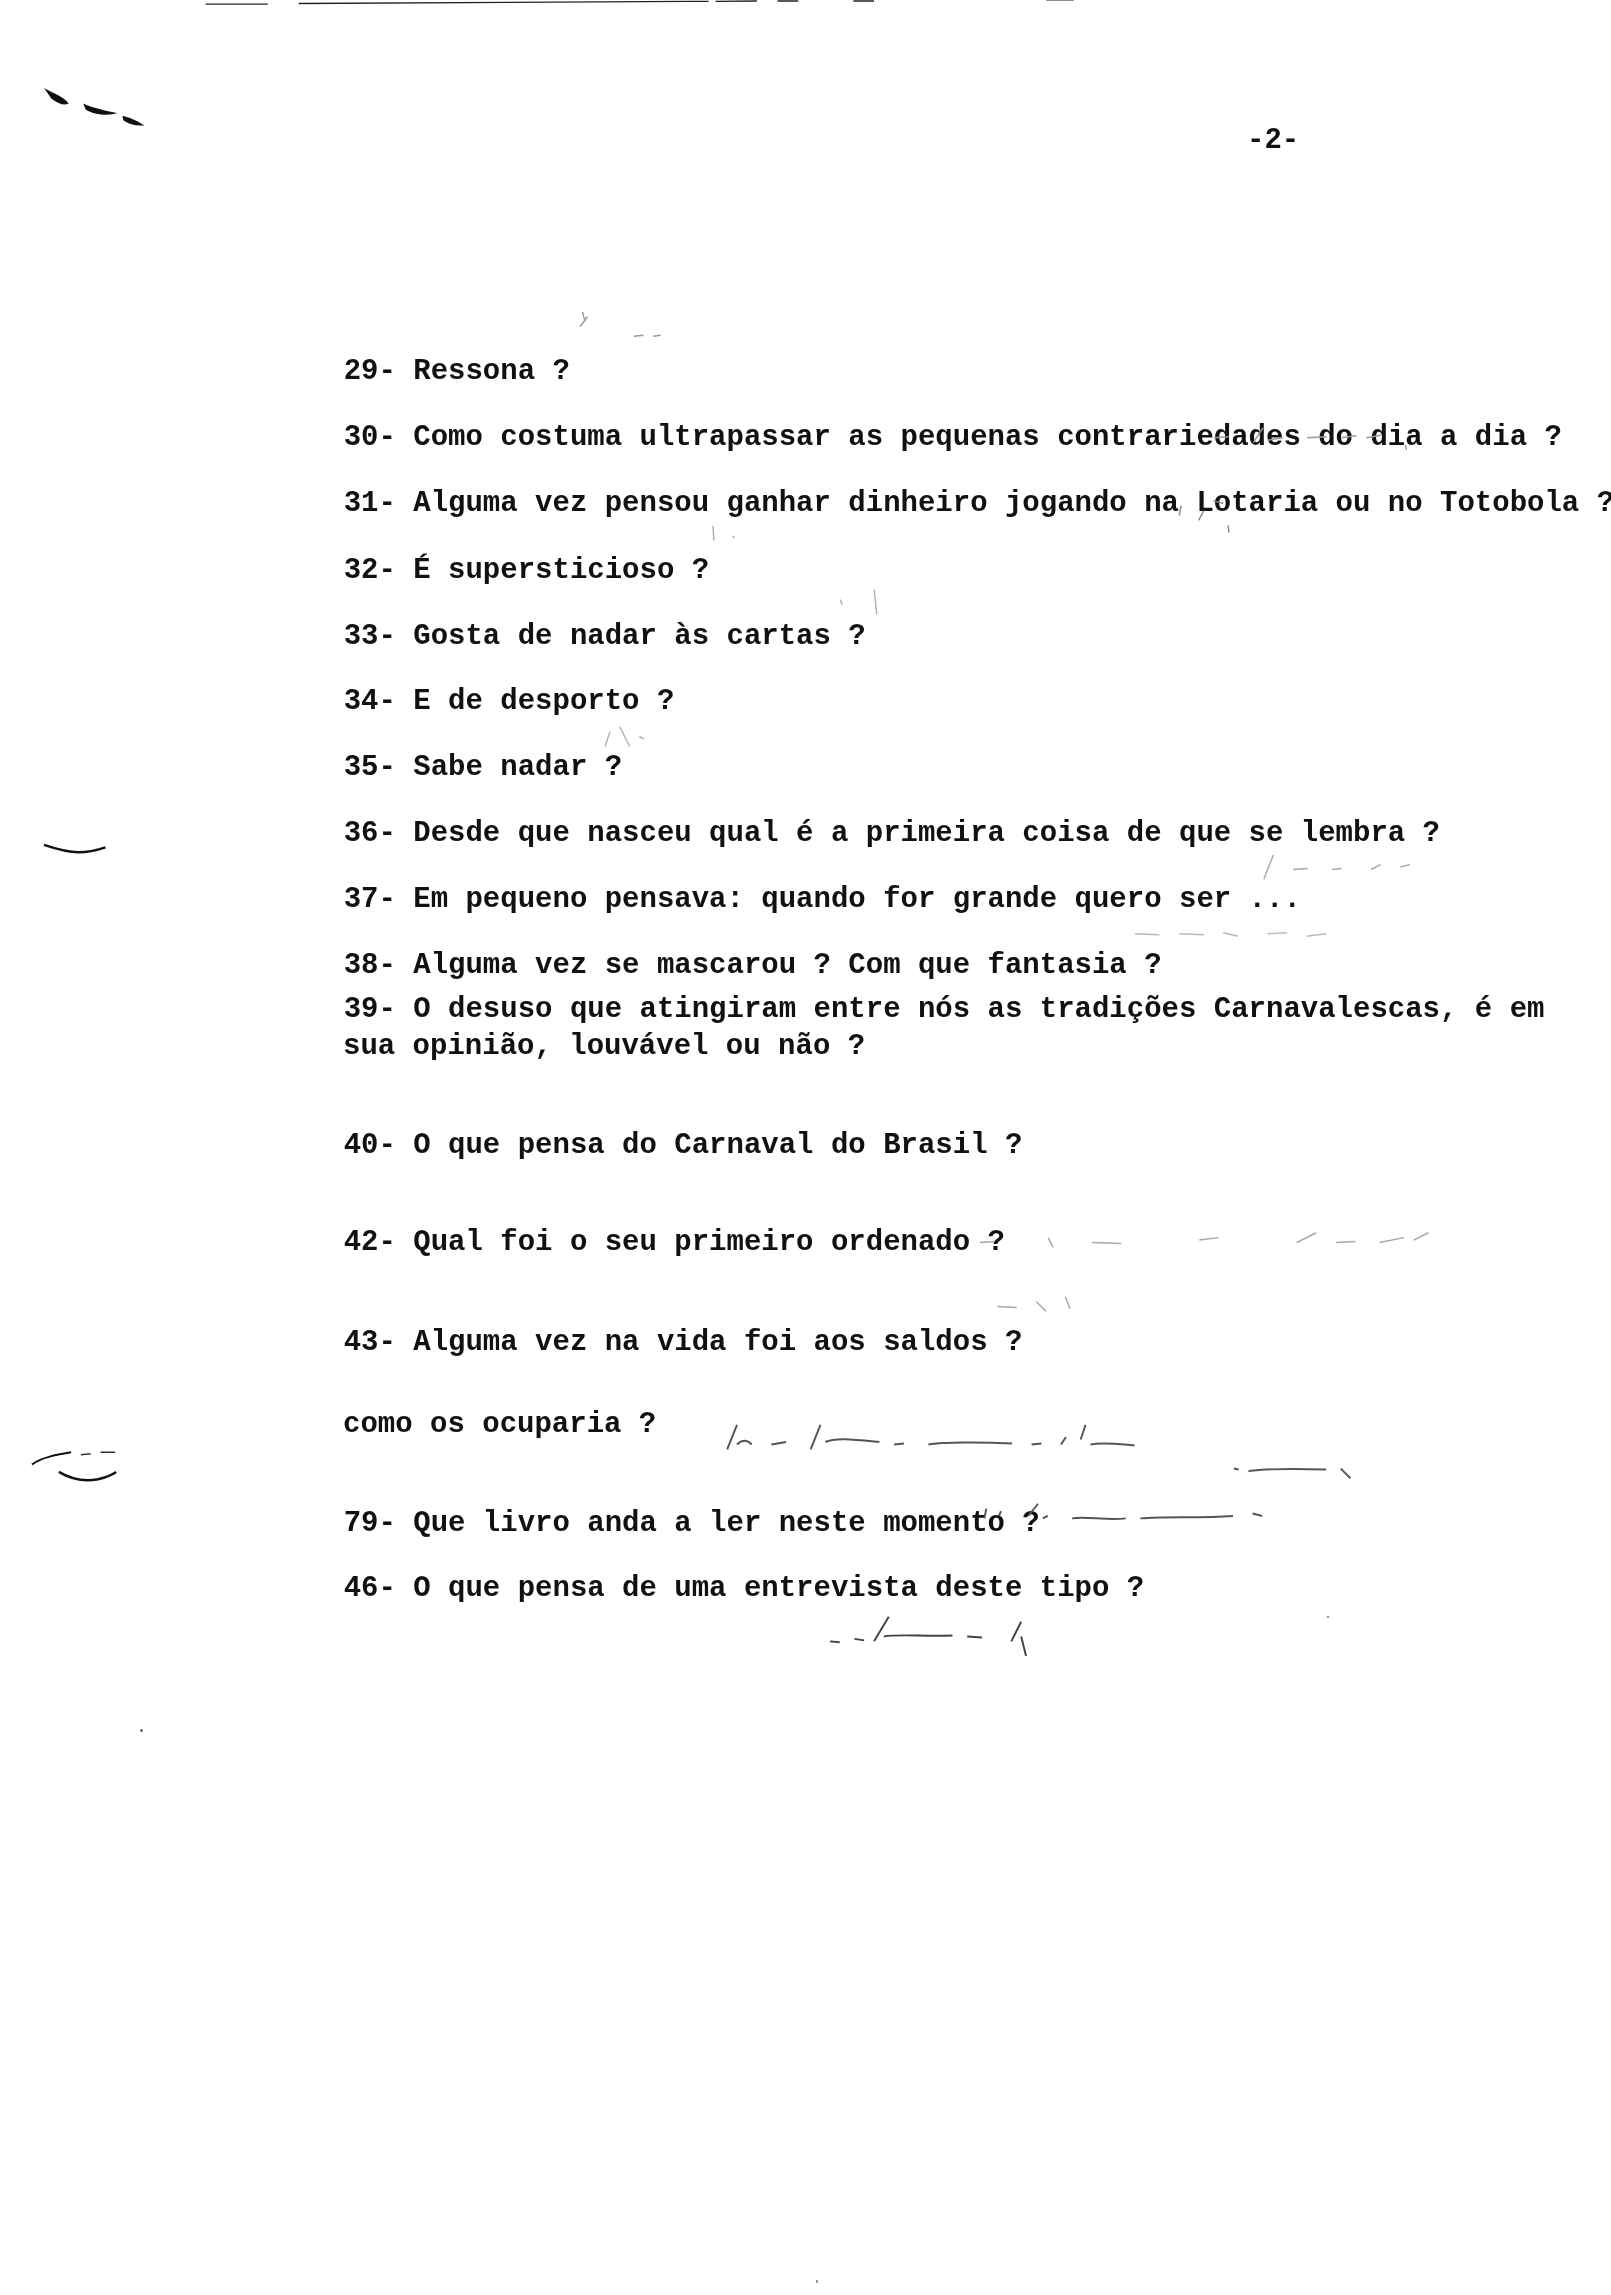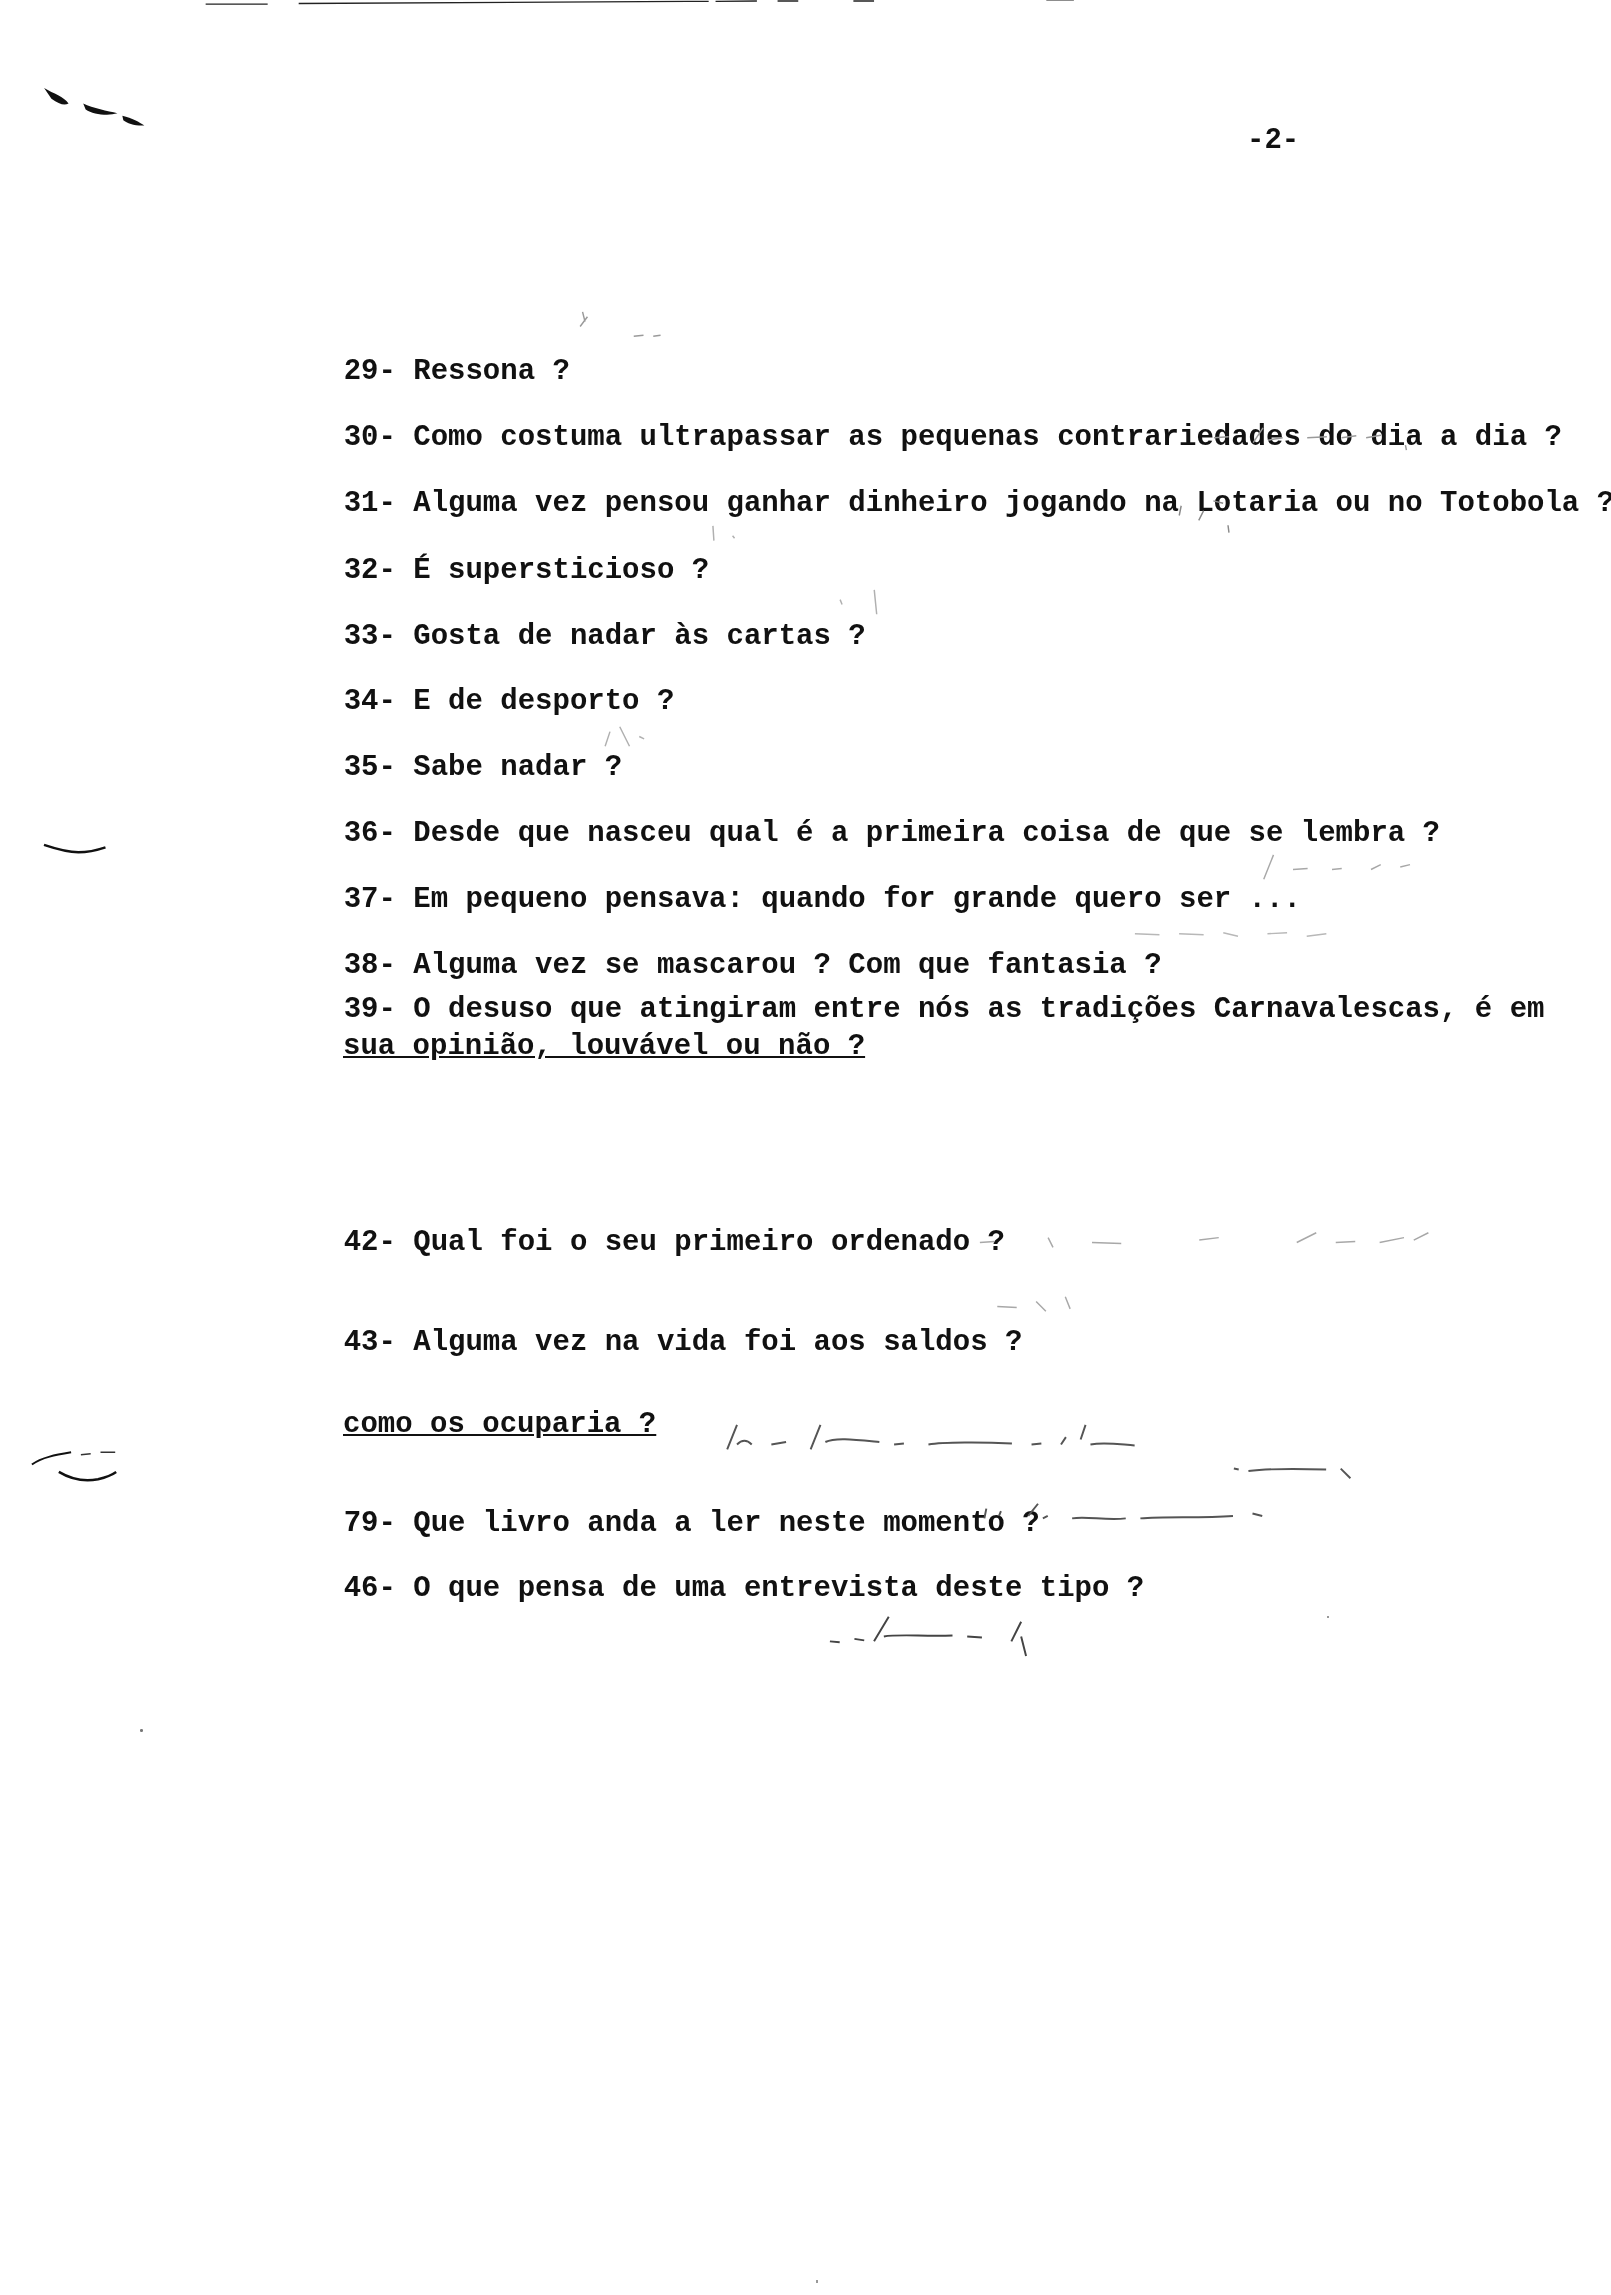--- a/index.html
+++ b/index.html
@@ -1,21 +1,21 @@
 <!DOCTYPE html>
 <html style="font-size:7.9px"><head>
 <meta charset="utf-8">
 <style>
   html, body { margin: 0; padding: 0; background: #ffffff; }
   body { width: 1612px; height: 2295px; position: relative; overflow: hidden; }
   .page { position: absolute; left: 0; top: 0; width: 1612px; height: 2295px; background: #ffffff; }
   .mono { font-family: "Liberation Mono", "DejaVu Sans Mono", monospace; color: #111111; font-size: 29px; white-space: pre; letter-spacing: 0px; font-weight: bold; }
   .page-number { position: absolute; left: 1247px; top: 124px; }
   .q { position: absolute; left: 274px; }
-  .cont { position: absolute; left: 343px; text-decoration: underline; }
+  .cont { position: absolute; left: 343px; }
   .scan-top { position: absolute; left: 0; top: 0; width: 1376px; height: 6.9px; }
   .mark { position: absolute; }
 </style>
 </head>
 <body>
 
 <div class="page">
 
   <svg class="scan-top" width="1376" height="9.8" viewBox="0 0 2800 20">
     <path d="M0 12 L180 12 M270 10 L1400 4 L1460 4 M1480 4 L1600 3 M1660 3 L1720 3 M1880 3 L1940 3" stroke="#222" stroke-width="4" fill="none"></path>
@@ -58,20 +58,23 @@
     <span>37-</span> <span>Em pequeno pensava: quando for grande quero ser ...</span>
   </div>
   <div class="mono q" style="top:916px">
     <span>38-</span> <span>Alguma vez se mascarou ? Com que fantasia ?</span>
   </div>
   <div class="mono q" style="top:960px">
     <span>39-</span> <span>O desuso que atingiram entre nós as tradições Carnavalescas, é em</span>
   </div>
   <div class="mono cont" style="top:1030px">sua opinião, louvável ou não ?</div>
 
+  <div class="mono q" style="top:1096px">
+    <span>40-</span> <span>O que pensa do Carnaval do Brasil ?</span>
+  </div>
   <div class="mono q" style="top:1193px">
     <span>42-</span> <span>Qual foi o seu primeiro ordenado ?</span>
   </div>
   <div class="mono q" style="top:1293px">
     <span>43-</span> <span>Alguma vez na vida foi aos saldos ?</span>
   </div>
   <div class="mono cont" style="top:1408px">como os ocuparia ?</div>
 
   <div class="mono q" style="top:1474px">
     <span>79-</span> <span>Que livro anda a ler neste momento ?</span>

